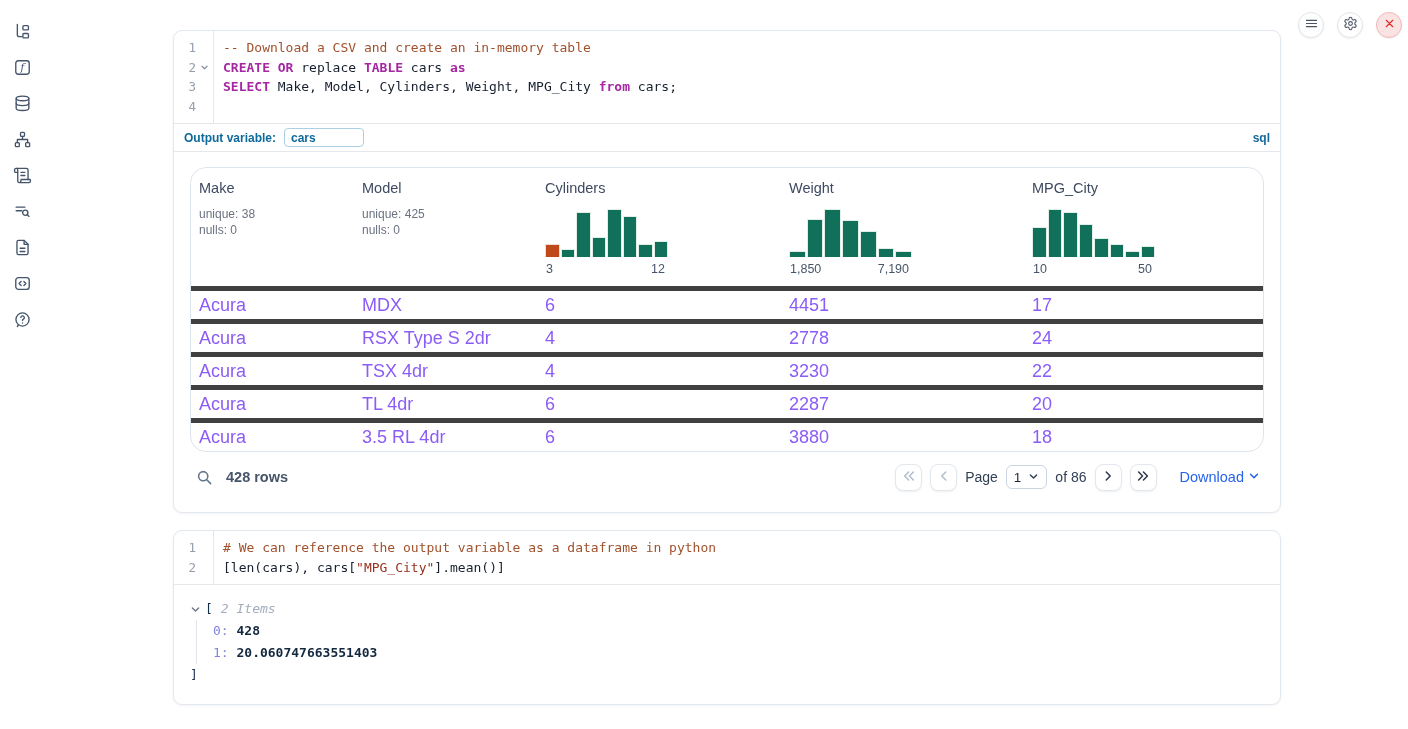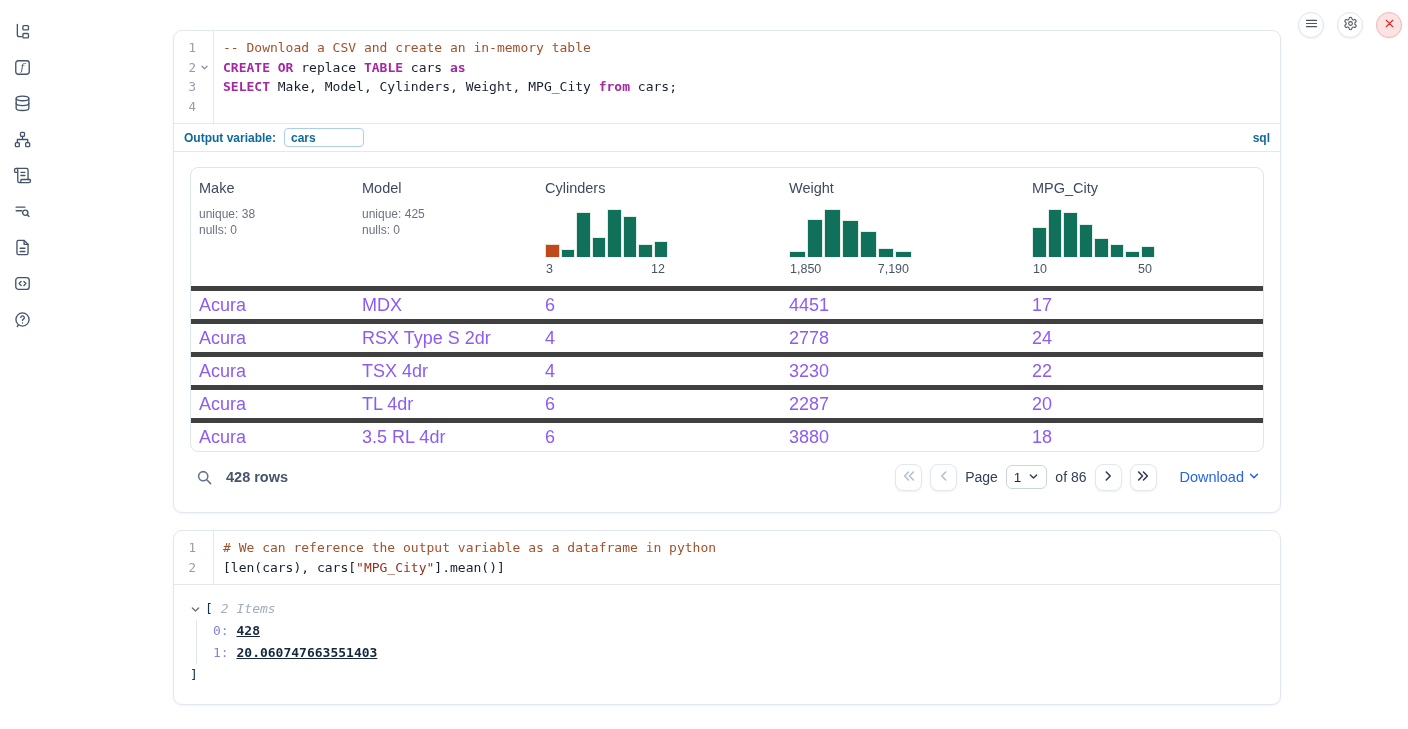--- a/index.html
+++ b/index.html
@@ -42,21 +42,21 @@
   
   .sql-footer { display:flex; align-items:center; height:27px; padding:0 10px; }
   .ov-label { font-size:12px; font-weight:700; color:#0d6a9a; }
   .ov-input { width:80px; height:19px; margin-left:8px; border:1px solid #abcfe4; border-radius:4px;
               padding:0 6px; font-size:12px; font-weight:700; color:#0d6a9a;
               font-family:"Liberation Sans", sans-serif; outline:none; }
   .lang-badge { margin-left:auto; font-size:12px; font-weight:700; color:#16699c; }
 
   
   .output-area { padding:15px 16px 16px; }
-  .table-box { border:1px solid #dfe5ec; border-radius:8px; overflow:hidden; }
+  .table-box { border:1px solid #dfe5ec; border-radius:16px; overflow:hidden; }
   .t-header { display:grid; grid-template-columns:163px 183px 244px 243px 1fr; padding:12px 0 10px; }
   .t-hcol { padding:0 8px; }
   .t-hname { font-size:14.5px; color:#3e4a61; }
   .t-stats { margin-top:10px; font-size:12px; color:#6b7280; line-height:16px; }
   .hist { margin-top:13px; width:123px; height:48px; display:flex; align-items:flex-end; gap:1px; }
   .hist-bar { flex:1; background:#107059; border:1px solid #e2eee8; border-bottom:none; }
   .hist-bar.hl { background:#c0491c; border-color:#f0ded2; }
   .hist-labels { width:123px; margin-top:5px; display:flex; justify-content:space-between;
                  font-size:12.5px; color:#475569; padding:0 3px 0 1px; }
   .t-row { display:grid; grid-template-columns:163px 183px 244px 243px 1fr; height:33px;
@@ -79,21 +79,21 @@
               color:#2563eb; font-size:14.5px; cursor:pointer; }
 
   
   .tree { padding:13px 16px 18px; font-family:"DejaVu Sans Mono", monospace; font-size:13px;
           line-height:22px; color:#15304b; }
   .tree-head { display:flex; align-items:center; }
   .tree-chev { width:15px; display:flex; align-items:center; }
   .tree-items-label { margin-left:8px; font-style:italic; color:#a3adbd; }
   .tree-body { margin-left:6px; border-left:1px solid #e1e6ed; padding-left:16px; }
   .tree-key { color:#8184da; }
-  .tree-val { color:#14293f; font-weight:600;text-decoration:underline; }
+  .tree-val { color:#14293f; font-weight:600; }
 </style>
 </head>
 <body>
 
 <nav class="sidebar" id="sidebar">
     <button class="sb-btn">
       <span><svg width="19" height="19" viewBox="0 0 24 24" fill="none" stroke="#44546b" stroke-width="1.7" stroke-linecap="round" stroke-linejoin="round">
           <path d="M5.5 3v13a2.5 2.5 0 0 0 2.5 2.5h3"></path>
           <rect x="12.5" y="4.5" width="7" height="5.5" rx="1.2"></rect>
           <rect x="12.5" y="14.5" width="7" height="5.5" rx="1.2"></rect>

